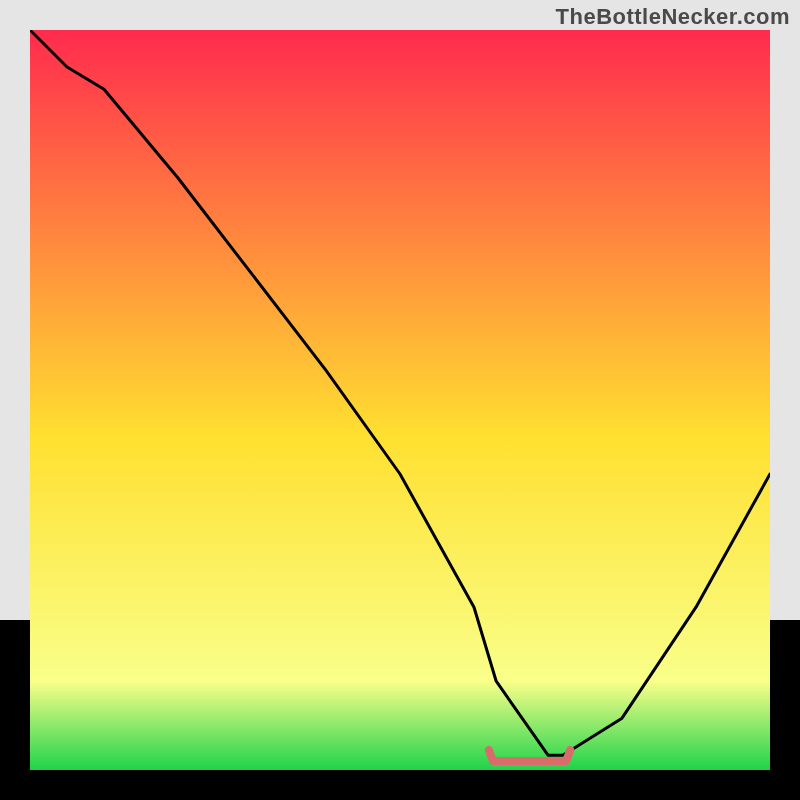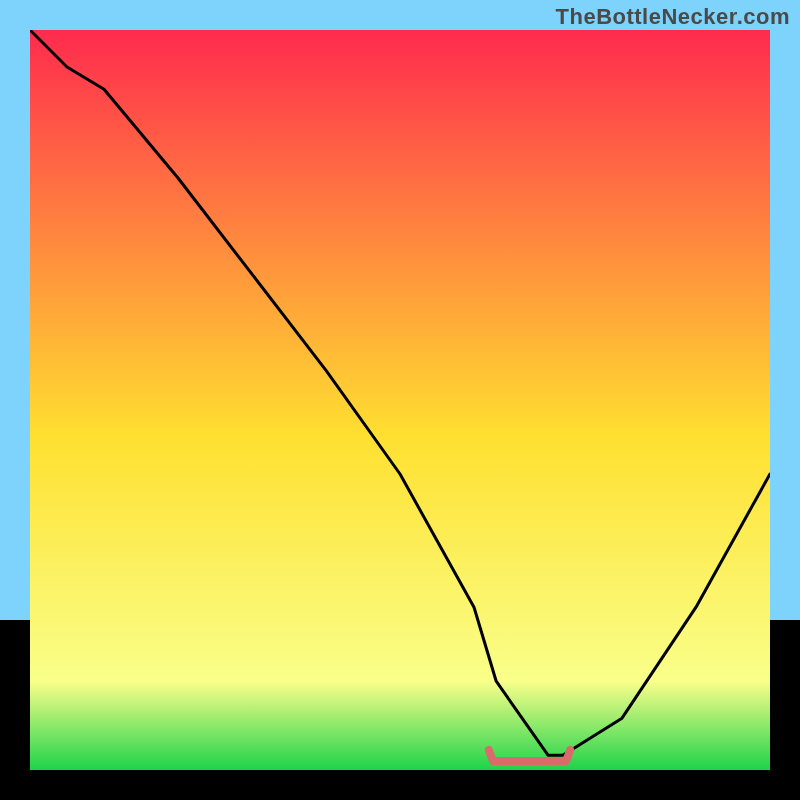--- a/index.html
+++ b/index.html
@@ -8,21 +8,21 @@
     background: #000;
     width: 800px;
     height: 800px;
     overflow: hidden;
     font-family: Arial, Helvetica, sans-serif;
   }
   .frame {
     position: relative;
     width: 800px;
     height: 620px;
-    background: #7dd3fc;
+    background: #e5e5e5;
   }
   .watermark {
     position: absolute;
     top: 4px;
     right: 10px;
     color: #4a4a4a;
     font-size: 22px;
     font-weight: bold;
     letter-spacing: 0.5px;
     z-index: 5;

